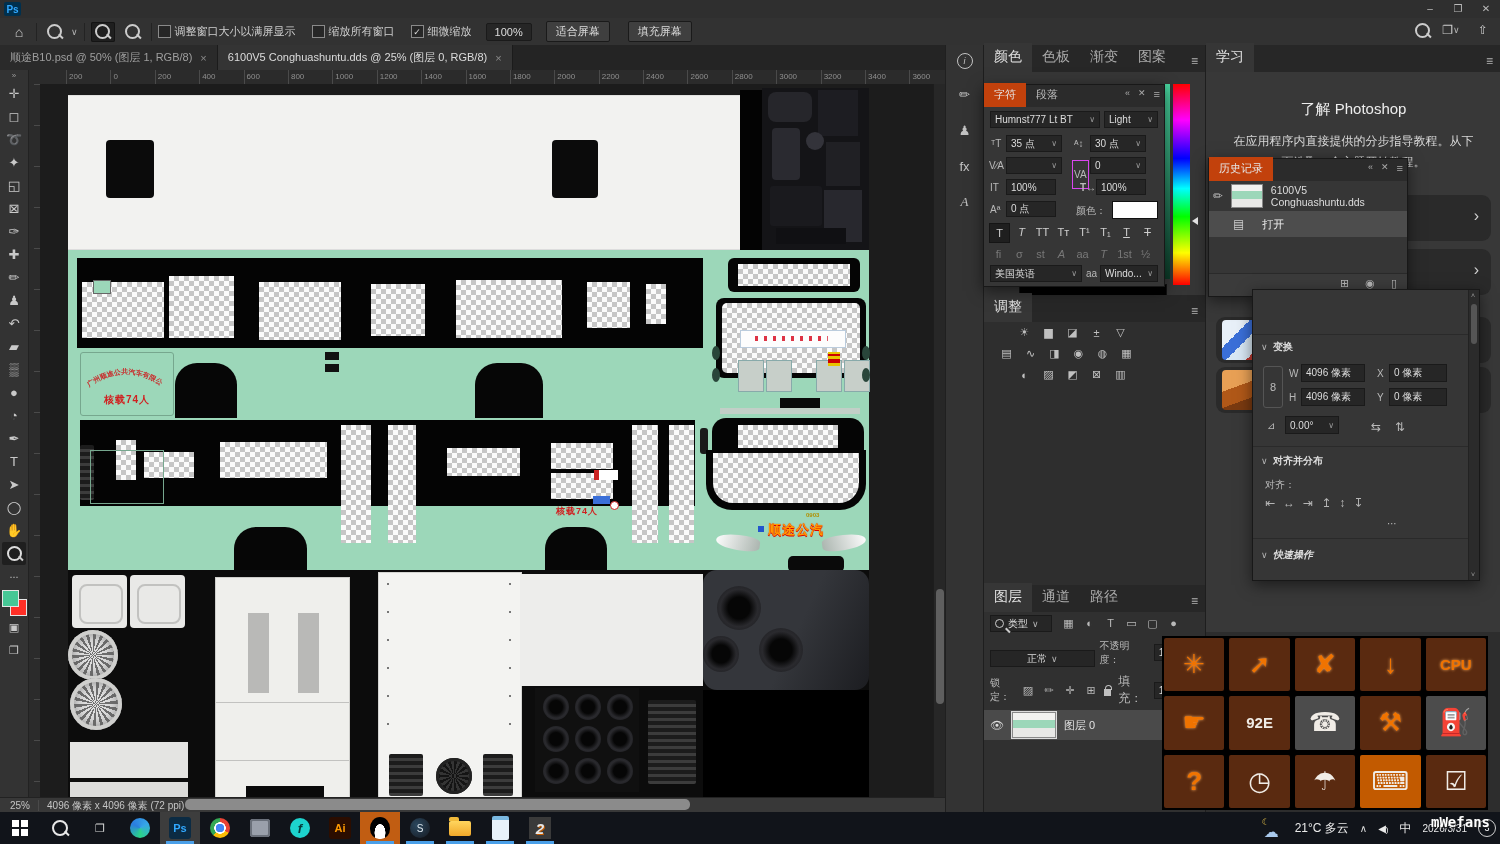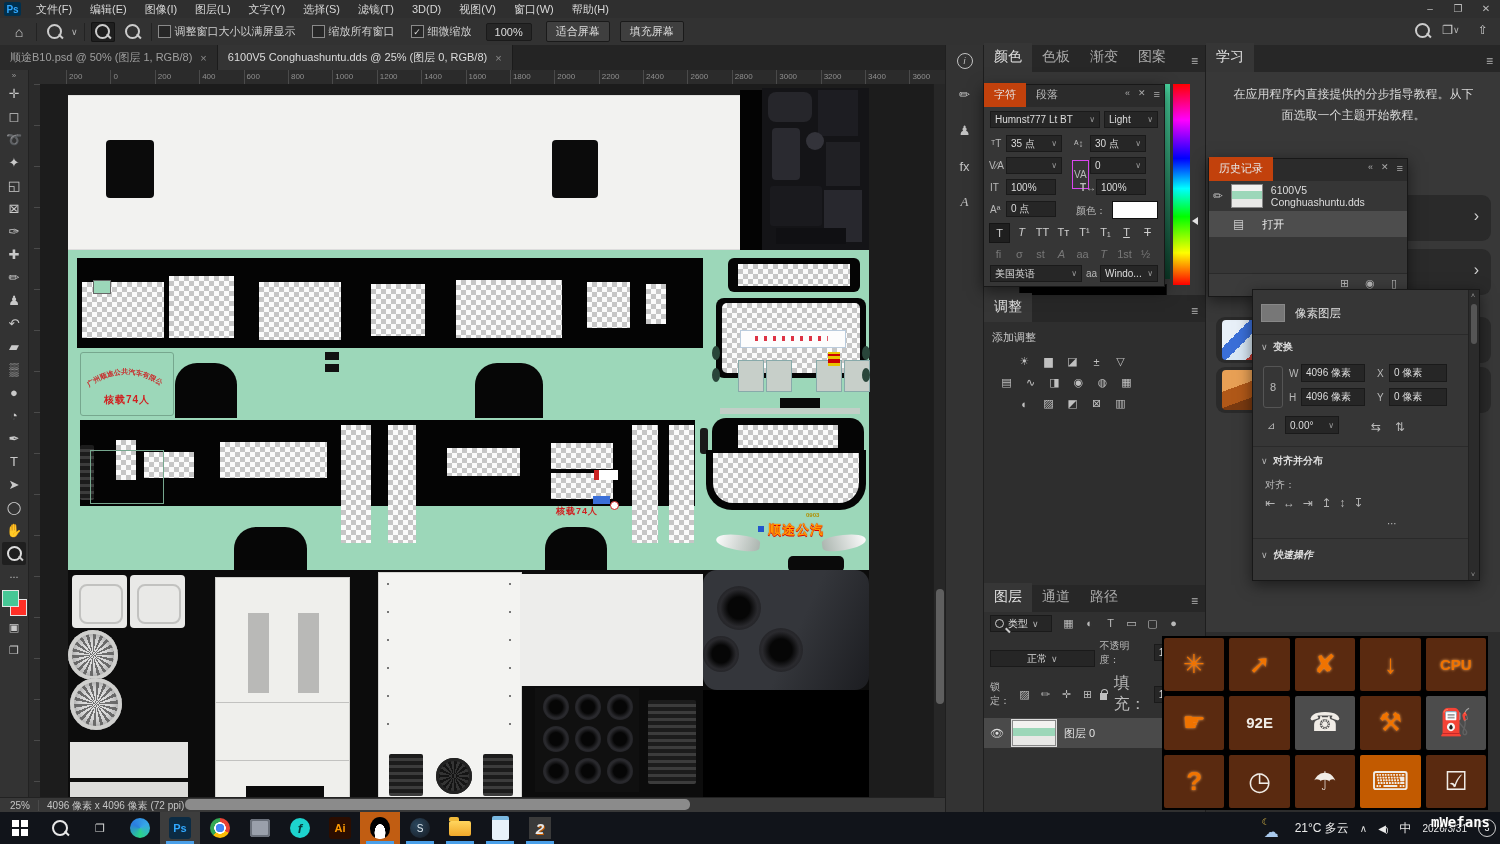--- a/index.html
+++ b/index.html
@@ -173,33 +173,20 @@
   .sep-v{width:1px;height:16px;background:#4a4a4a;}
   .caret{color:#b5b5b5;font-size:9px;}
 </style>
 </head>
 <body>
 
 <div id="app">
 
   <div id="menubar" class="abs">
     <div id="pslogo">Ps</div>
-    <div style="display:flex;">
-      <span class="menu-item">文件(F)</span>
-        <span class="menu-item">编辑(E)</span>
-        <span class="menu-item">图像(I)</span>
-        <span class="menu-item">图层(L)</span>
-        <span class="menu-item">文字(Y)</span>
-        <span class="menu-item">选择(S)</span>
-        <span class="menu-item">滤镜(T)</span>
-        <span class="menu-item">3D(D)</span>
-        <span class="menu-item">视图(V)</span>
-        <span class="menu-item">窗口(W)</span>
-        <span class="menu-item">帮助(H)</span>
-    </div>
     <div id="winbtns">
       <span>–</span>
       <span>❐</span>
       <span>✕</span>
     </div>
   </div>
 
   <div id="optionsbar" class="abs">
     <span class="opt-ico" style="margin-left:8px;font-size:14px;">⌂</span>
     <span class="opt-sep"></span>
@@ -222,21 +209,21 @@
     <span class="chk" style="margin-left:10px;">
         <span class="box"></span>
         <span>缩放所有窗口</span>
       </span>
     <span class="chk" style="margin-left:10px;">
         <span class="box">✓</span>
         <span>细微缩放</span>
       </span>
     <span class="opt-field" style="margin-left:8px;">100%</span>
     <span class="opt-btn" style="margin-left:8px;">适合屏幕</span>
-    <span class="opt-btn" style="margin-left:4px;">填充屏幕</span>
+    <span class="opt-btn" style="margin-left:12px;">填充屏幕</span>
   </div>
   <div id="opt-right">
     <span class="mag"></span>
     <span class="opt-ico" style="font-size:12px;">❐<span class="caret">∨</span></span>
     <span class="opt-ico" style="font-size:12px;">⇧</span>
   </div>
 
   <div id="tabbar" class="abs">
     <div style="display:flex;height:25px;">
       <div class="doc-tab">
@@ -486,21 +473,20 @@
       <div id="spectrum"></div>
       <div id="spec-mark"></div>
       <div id="ramp"></div>
     </div>
 
     <div class="ptabs">
       <div class="ptab active">调整</div>
       <span class="pmenu">≡</span>
     </div>
     <div id="adjpanel">
-      <div style="padding:8px 0 6px 8px;color:#c8c8c8;">添加调整</div>
       <div class="adj-row">
           <span class="adj-ico">☀</span>
           <span class="adj-ico">▆</span>
           <span class="adj-ico">◪</span>
           <span class="adj-ico">±</span>
           <span class="adj-ico">▽</span>
         </div>
       <div class="adj-row" style="padding-left:14px;">
           <span class="adj-ico">▤</span>
           <span class="adj-ico">∿</span>
@@ -555,41 +541,42 @@
       </div>
       <div class="lrow">
         <span style="font-size:10px;color:#bbb;">锁定：</span>
         <span style="display:flex;gap:6px;">
           <span class="l-ico">▨</span>
             <span class="l-ico">✏</span>
             <span class="l-ico">✛</span>
             <span class="l-ico">⊞</span>
         </span>
         <span class="lock-css"></span>
-        <span style="font-size:16px;color:#bbb;margin-left:2px;">填充：</span>
+        <span style="font-size:12px;color:#bbb;margin-left:2px;">填充：</span>
         <span class="mini-sel">
             <span>100%</span>
             <span class="caret">∨</span>
           </span>
       </div>
       <div id="layer0row">
         <span style="color:#ddd;">👁</span>
         <span class="thumb-tex" style="width:42px;height:24px;outline:1px solid #ddd;"></span>
         <span style="color:#e2e2e2;">图层 0</span>
       </div>
 
     </div>
   </div>
 
   <div id="col2" class="abs">
     <div class="ptabs">
       <div class="ptab active">学习</div>
       <span class="pmenu">≡</span>
     </div>
     <div id="learnbody">
+      <div id="learn-title">了解 Photoshop</div>
       <div id="learn-desc">在应用程序内直接提供的分步指导教程。从下面选取一个主题开始教程。</div>
       <div class="learn-card" style="top:123px;">
           <span class="learn-chev">›</span>
         </div>
       <div class="learn-card" style="top:177px;">
           <span class="learn-chev">›</span>
         </div>
       <div class="learn-card" style="top:245px;">
           <span class="learn-thumb lt1"></span>
           <span class="learn-chev">›</span>
@@ -711,24 +698,20 @@
           <span>◉</span>
           <span>▯</span>
       </div>
     </div>
   </div>
 
   <div class="float" id="propspanel" style="left:1252px;top:289px;width:226px;height:290px;z-index:20;">
     <div class="fctl" style="top:4px;">
         <span style="font-size:11px;">≡</span>
       </div>
-    <div class="row" style="height:34px;gap:10px;padding:6px 8px 0;">
-      <span class="thumb-tex" style="width:22px;height:16px;background:#777;"></span>
-      <span style="font-size:11.5px;color:#e0e0e0;">像素图层</span>
-    </div>
     <div class="abs" style="left:0;top:44px;width:100%;height:1px;background:#2a2a2a;"></div>
     <span class="flabel caret" style="left:8px;top:52px;">∨</span>
     <span class="flabel" style="left:20px;top:50px;font-weight:bold;color:#ddd;">变换</span>
     <div class="abs" style="left:10px;top:76px;width:18px;height:40px;border:1px solid #555;border-radius:3px;display:flex;align-items:center;justify-content:center;color:#bbb;">8</div>
     <span class="flabel" style="left:36px;top:78px;">W</span>
     <div class="field" style="left:48px;top:74px;width:64px;height:18px;">
         <span>4096 像素</span>
       </div>
     <span class="flabel" style="left:124px;top:78px;">X</span>
     <div class="field" style="left:136px;top:74px;width:58px;height:18px;">

